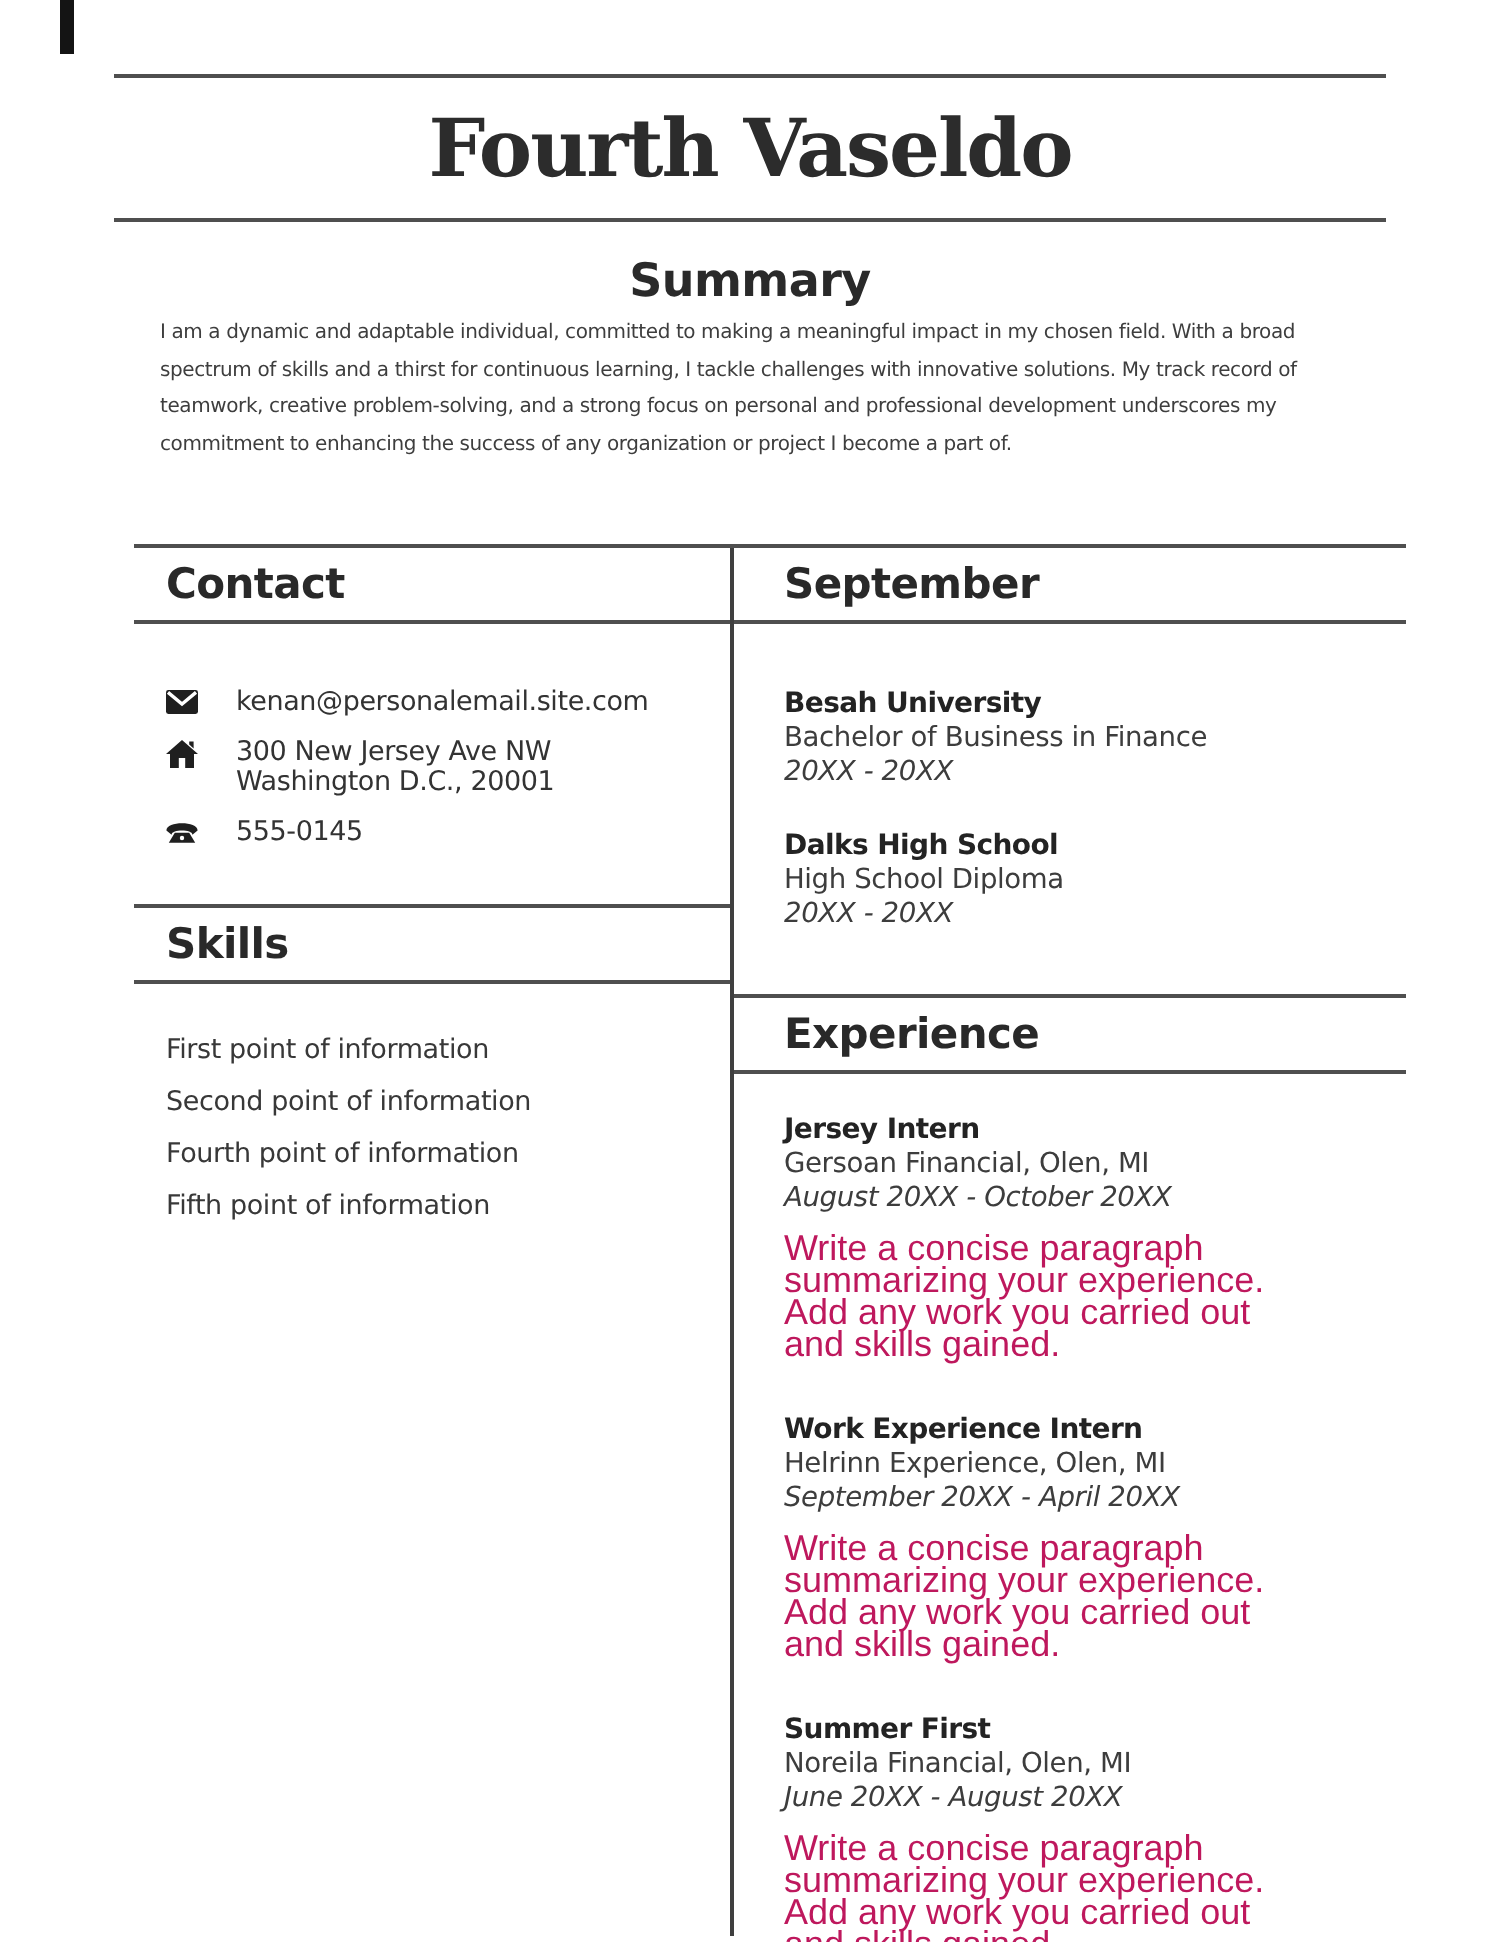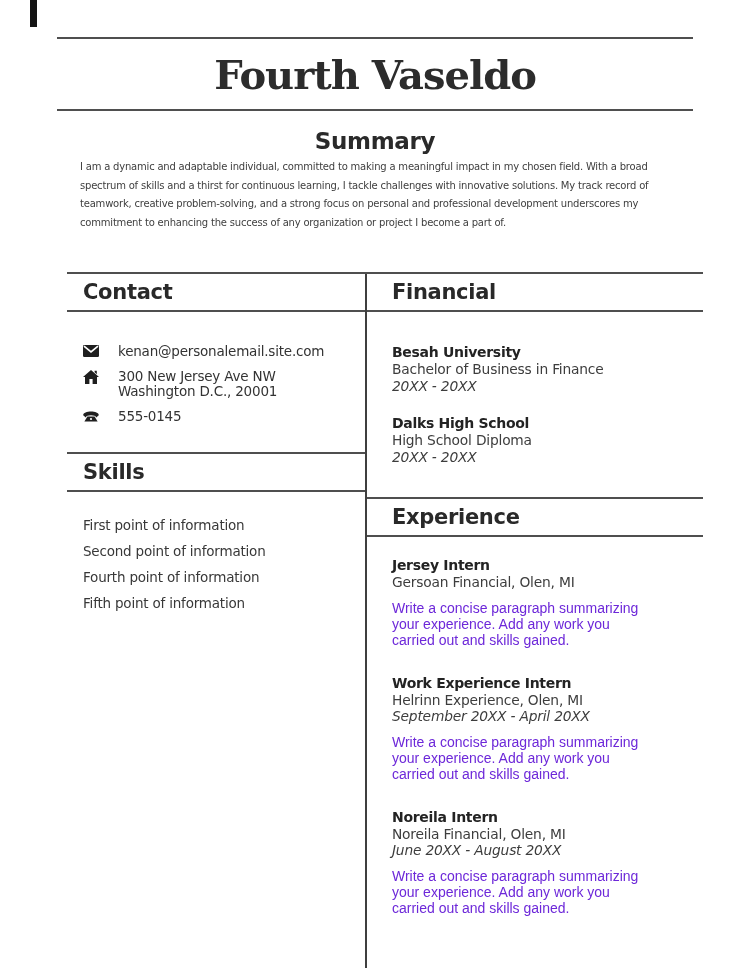--- a/index.html
+++ b/index.html
@@ -79,21 +79,21 @@
   .edu-entry { margin-bottom: 21px; }
   .entry-name { font-weight: bold; font-size: 14px; line-height: 17px; color: #232323; letter-spacing: -0.3px; }
   .entry-sub  { font-size: 13.8px; line-height: 16.5px; color: #3d3d3d; letter-spacing: -0.2px; }
   .entry-dates{ font-size: 13.8px; line-height: 16.5px; font-style: italic; color: #3d3d3d; letter-spacing: -0.2px; }
 
   .exp-block { padding: 20px 16px 0 25px; }
   .exp-entry { margin-bottom: 27px; }
   .entry-desc {
     margin-top: 9px; width: 262px;
     font-family: "Liberation Sans", sans-serif;
-    font-size: 14px; line-height: 16px; color: #6d28d9;
+    font-size: 18px; line-height: 16px; color: #be185d;
   }
 </style>
 </head>
 <body>
 
 <div class="caret"></div>
 
 <div class="rule rule-top"></div>
 <h1 class="doc-title" style="margin:0;">Fourth Vaseldo</h1>
 <div class="rule rule-under-title"></div>
@@ -146,50 +146,51 @@
     <ul class="skills-list">
       <li>First point of information</li>
       <li>Second point of information</li>
       <li>Fourth point of information</li>
       <li>Fifth point of information</li>
     </ul>
   </div>
 
   <div class="col-right">
 
-    <div class="col-heading">Financial</div>
+    <div class="col-heading">September</div>
 
     <div class="edu-block">
       <div class="edu-entry">
         <div class="entry-name">Besah University</div>
         <div class="entry-sub">Bachelor of Business in Finance</div>
         <div class="entry-dates">20XX - 20XX</div>
       </div>
       <div class="edu-entry">
         <div class="entry-name">Dalks High School</div>
         <div class="entry-sub">High School Diploma</div>
         <div class="entry-dates">20XX - 20XX</div>
       </div>
     </div>
 
     <div class="col-heading exp-head">Experience</div>
 
     <div class="exp-block">
       <div class="exp-entry">
         <div class="entry-name">Jersey Intern</div>
         <div class="entry-sub">Gersoan Financial, Olen, MI</div>
+        <div class="entry-dates">August 20XX - October 20XX</div>
         <div class="entry-desc">Write a concise paragraph summarizing your experience. Add any work you carried out and skills gained.</div>
       </div>
       <div class="exp-entry">
         <div class="entry-name">Work Experience Intern</div>
         <div class="entry-sub">Helrinn Experience, Olen, MI</div>
         <div class="entry-dates">September 20XX - April 20XX</div>
         <div class="entry-desc">Write a concise paragraph summarizing your experience. Add any work you carried out and skills gained.</div>
       </div>
       <div class="exp-entry">
-        <div class="entry-name">Noreila Intern</div>
+        <div class="entry-name">Summer First</div>
         <div class="entry-sub">Noreila Financial, Olen, MI</div>
         <div class="entry-dates">June 20XX - August 20XX</div>
         <div class="entry-desc">Write a concise paragraph summarizing your experience. Add any work you carried out and skills gained.</div>
       </div>
     </div>
   </div>
 </div>
 
 </body></html>

